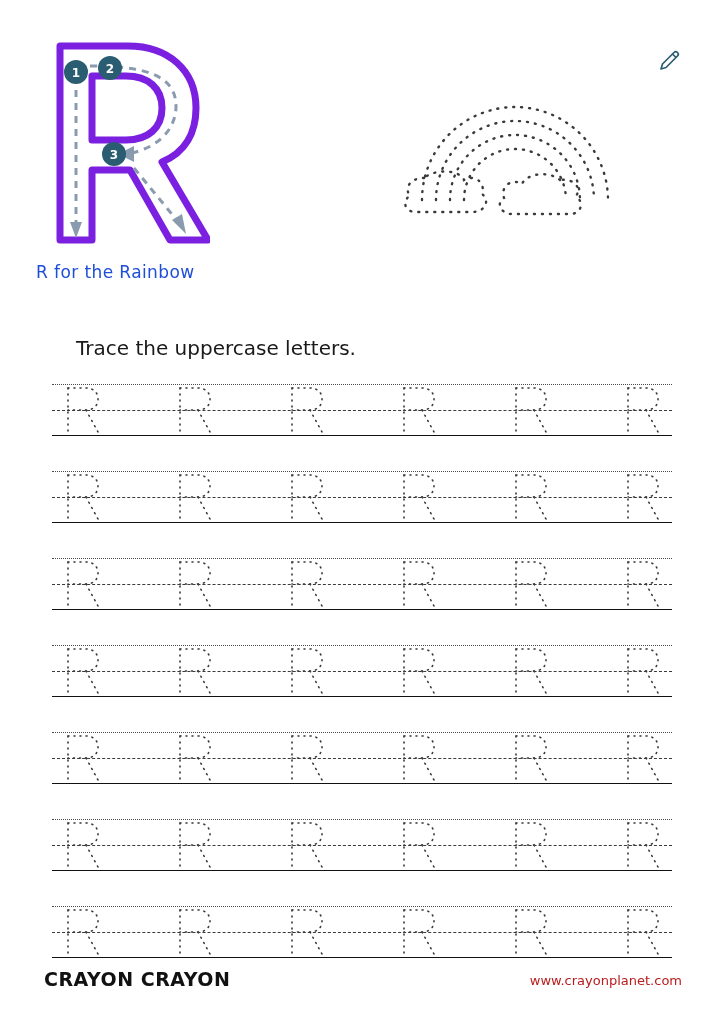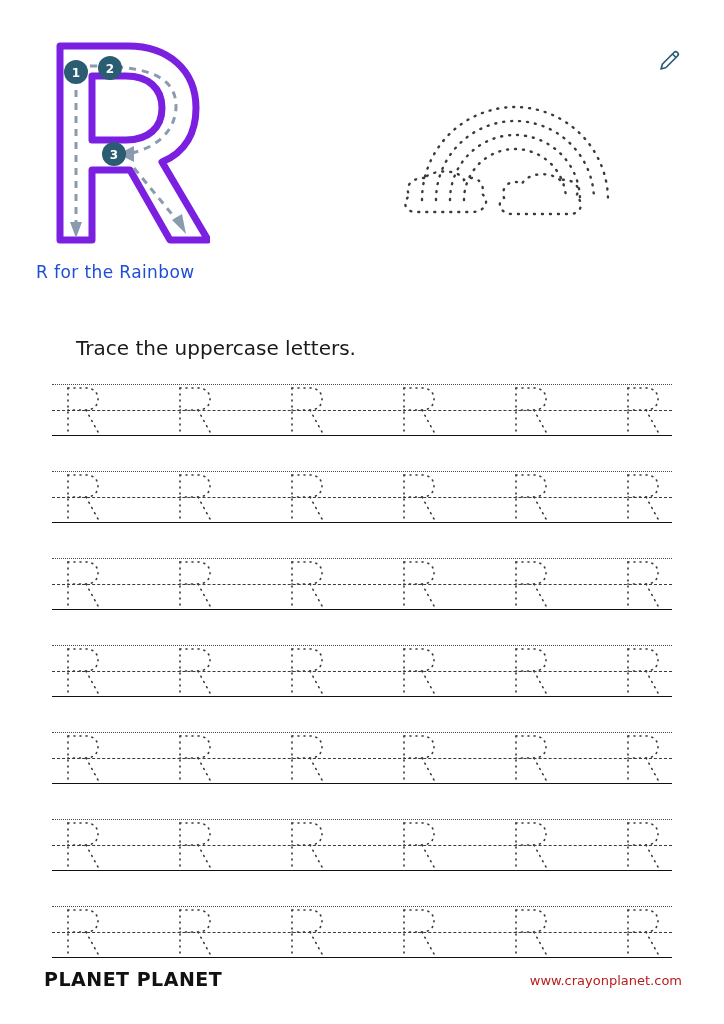--- a/index.html
+++ b/index.html
@@ -561,16 +561,16 @@
                 <path d="M8 4 L8 48"></path>
                 <path d="M8 4 L26 4 C34 4 38 9 38 15 C38 21 34 26 26 26 L8 26"></path>
                 <path d="M26 26 L38 48"></path>
               </g>
             </svg></span>
       </div>
     </div>
 
   </div>
 
-  <div class="brand">PLANET PLANET</div>
+  <div class="brand">CRAYON CRAYON</div>
   <div class="site-url">www.crayonplanet.com</div>
 
 </div>
 
 </body></html>

